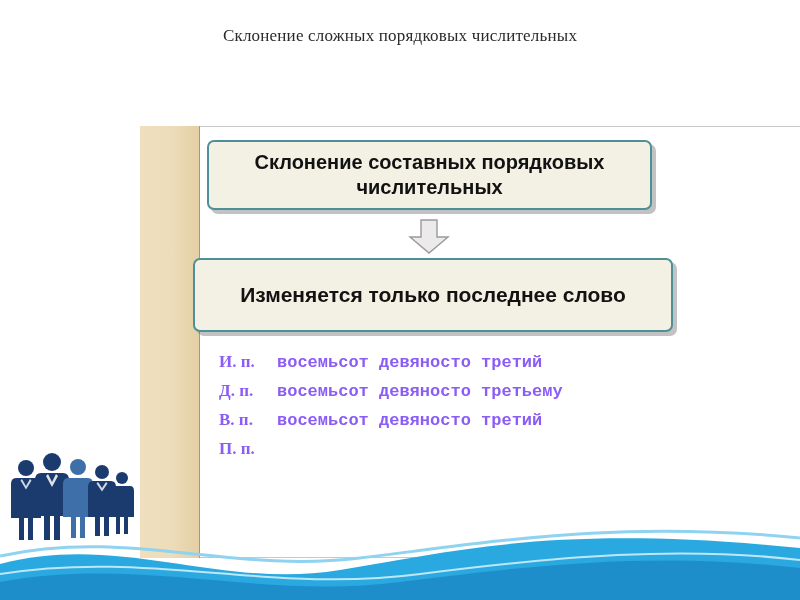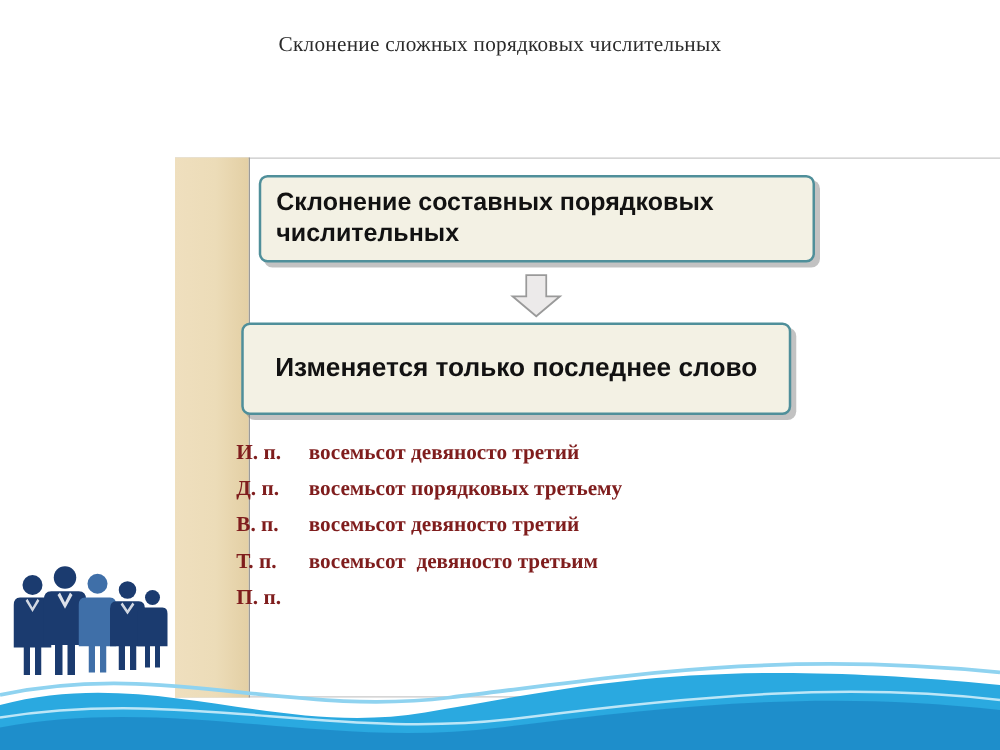--- a/index.html
+++ b/index.html
@@ -58,72 +58,73 @@
   .box {
     position: absolute;
     box-sizing: border-box;
     background: #f3f1e4;
     border: 2px solid #4f8f9a;
     border-radius: 7px;
     box-shadow: 4px 4px 0 rgba(120,120,120,0.45);
     display: flex;
     align-items: center;
     justify-content: center;
-    text-align: left;
+    text-align: center;
     font-weight: bold;
     color: #121212;
     line-height: 1.25;
     padding: 17px 12px;
   }
   .box-1 {
     left: 207px;
     top: 140px;
     width: 445px;
     height: 70px;
     font-size: 20px;
   }
   .box-2 {
     left: 193px;
     top: 258px;
-    width: 440px;
+    width: 480px;
     height: 74px;
     font-size: 21px;
   }
   
   .arrow {
     position: absolute;
     left: 407px;
     top: 219px;
     width: 44px;
     height: 36px;
   }
   
   .decl-list {
     position: absolute;
-    left: 189px;
+    left: 219px;
     top: 352px;
     width: 520px;
     font-size: 17px;
-    color: #7f1d1d;
+    color: #8b5cf6;
     font-family: "Liberation Serif", serif;
   }
   .decl-row {
     display: flex;
     align-items: baseline;
     height: 29px;
     white-space: pre;
     font-weight: bold;
   }
   .decl-case {
     display: inline-block;
     width: 58px;
     flex: 0 0 58px;
   }
   .decl-text {
     display: inline-block;
+    font-family: Liberation Mono, monospace;
   }
   
   .wave-wrap {
     position: absolute;
     left: 0;
     bottom: 0;
     width: 800px;
     height: 92px;
     overflow: hidden;
   }
@@ -156,29 +157,25 @@
 
   <div class="box box-2">Изменяется только последнее слово</div>
 
   <div class="decl-list">
     <div class="decl-row">
       <span class="decl-case">И. п.</span>
       <span class="decl-text">восемьсот девяносто третий</span>
     </div>
     <div class="decl-row">
       <span class="decl-case">Д. п.</span>
-      <span class="decl-text">восемьсот порядковых третьему</span>
+      <span class="decl-text">восемьсот девяносто третьему</span>
     </div>
     <div class="decl-row">
       <span class="decl-case">В. п.</span>
       <span class="decl-text">восемьсот девяносто третий</span>
-    </div>
-    <div class="decl-row">
-      <span class="decl-case">Т. п.</span>
-      <span class="decl-text">восемьсот  девяносто третьим</span>
     </div>
     <div class="decl-row">
       <span class="decl-case">П. п.</span>
     </div>
   </div>
 
   <div class="people">
     <svg width="130" height="110" viewBox="0 0 130 110">
       <g fill="#1b3b6f">
 

